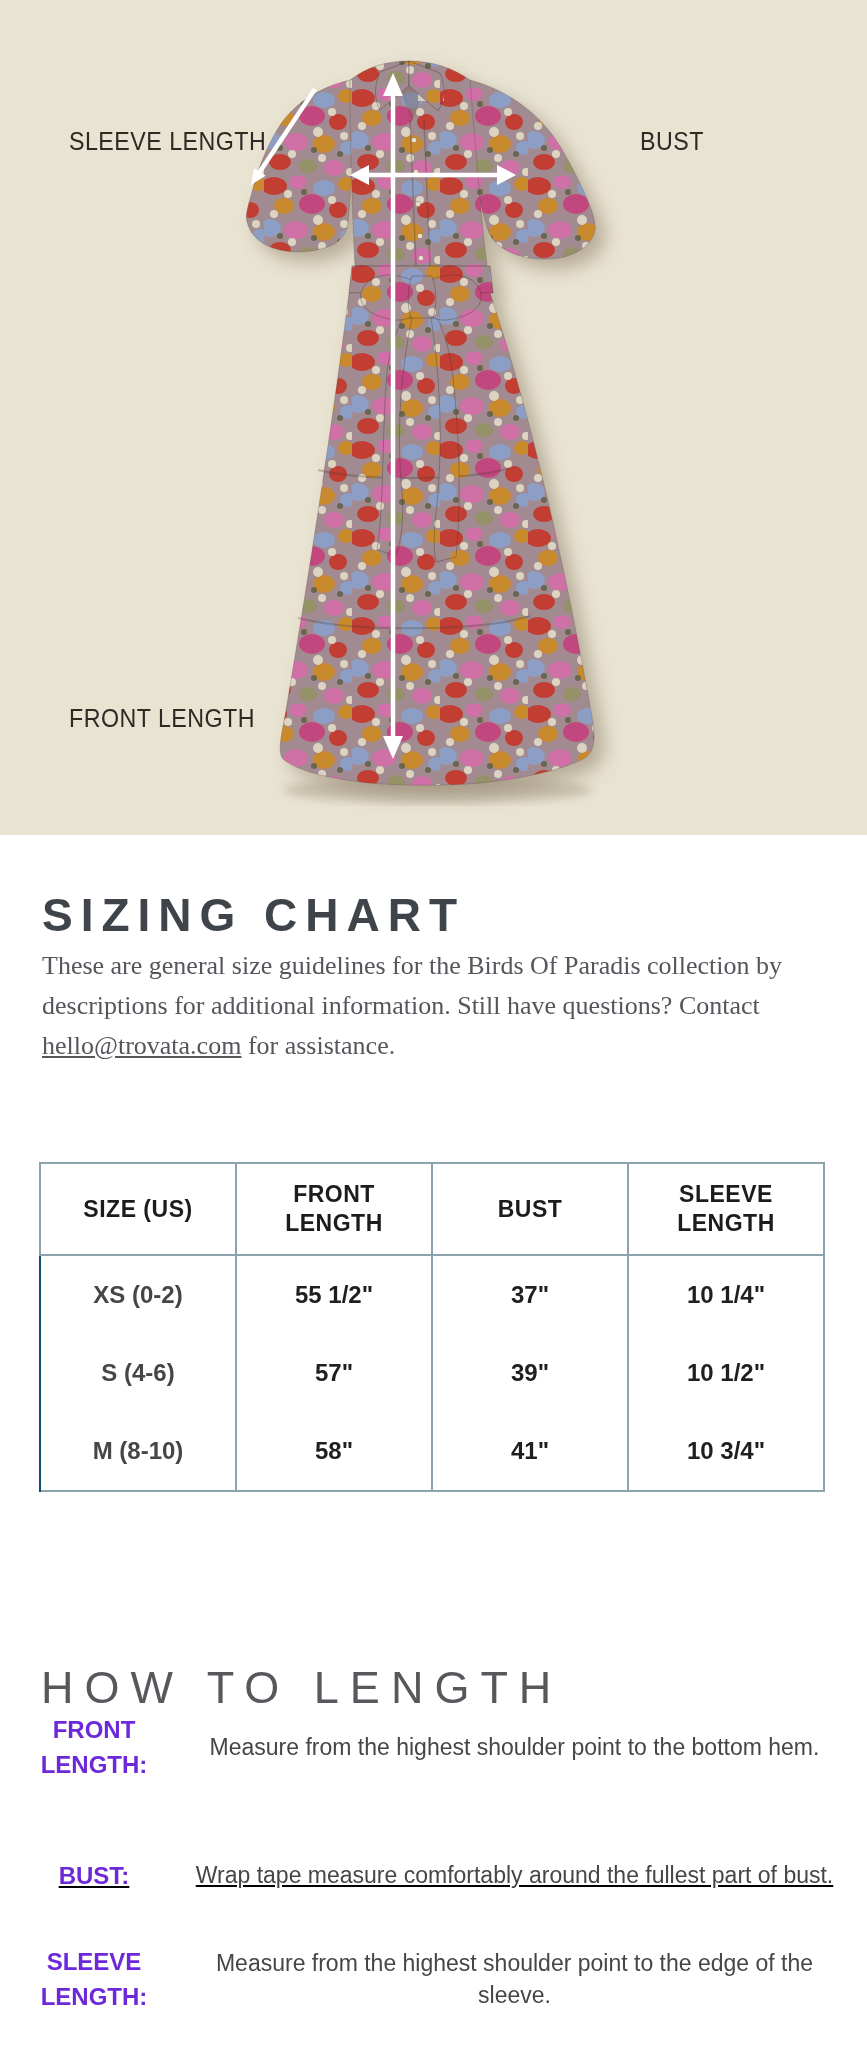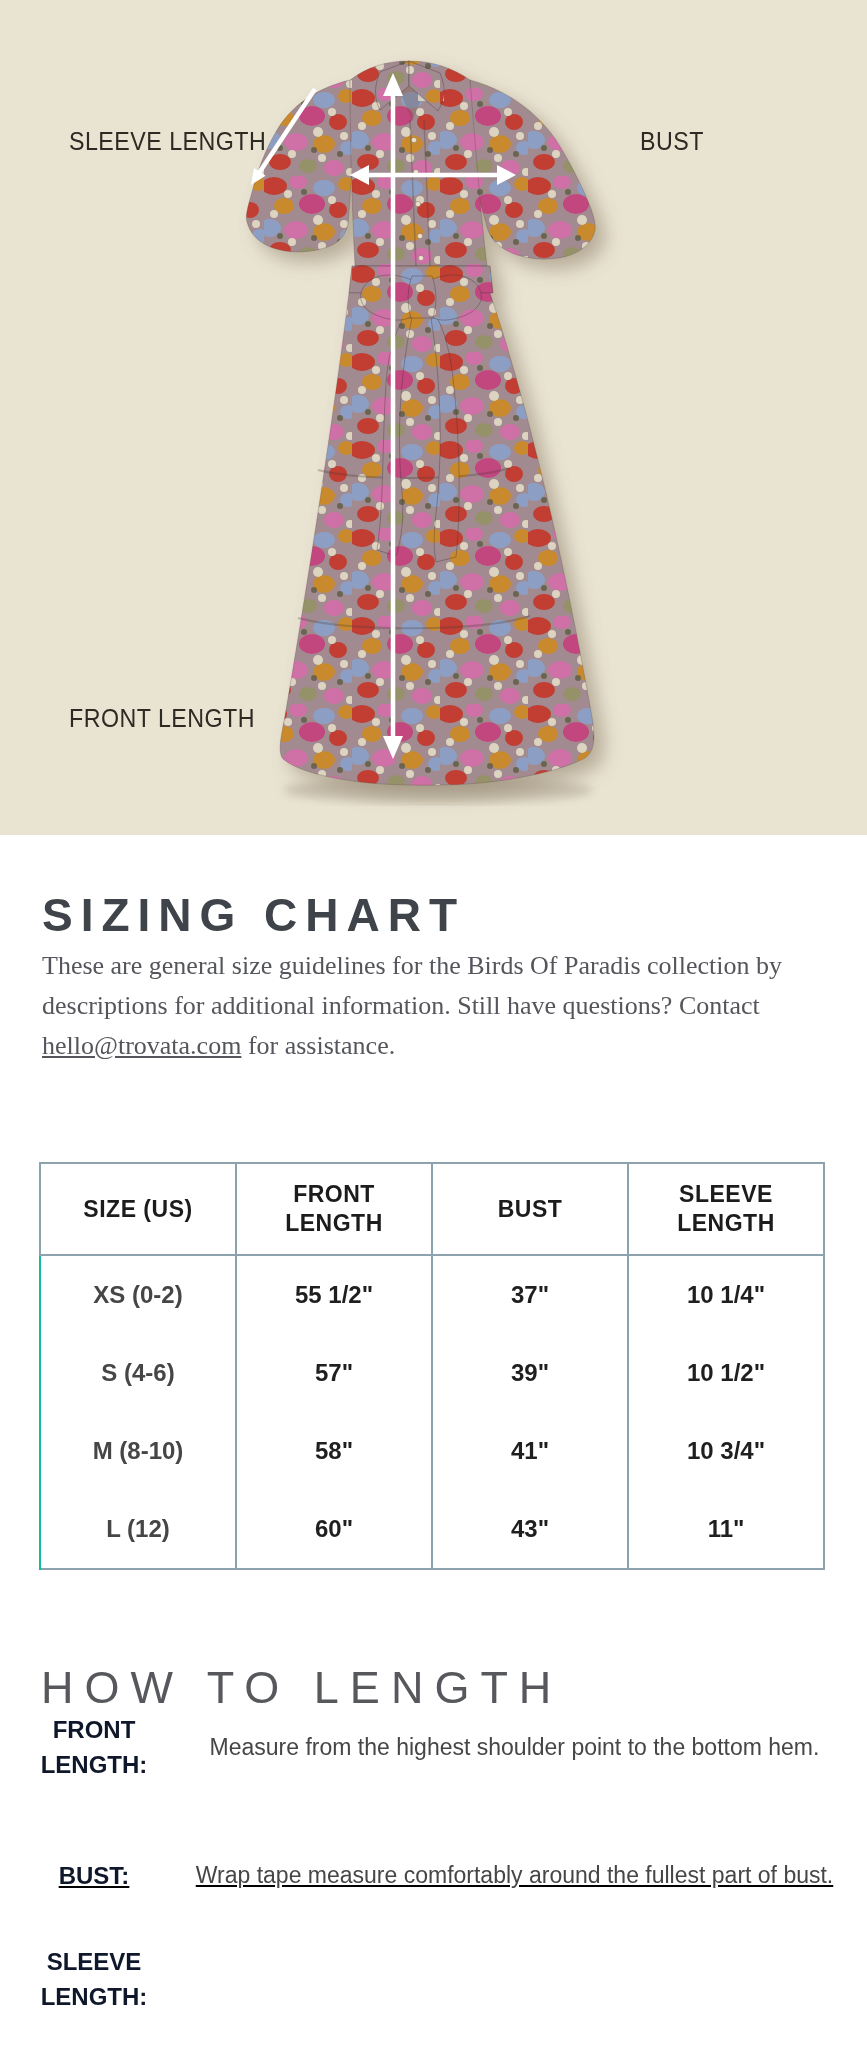--- a/index.html
+++ b/index.html
@@ -19,31 +19,31 @@
   .intro{position:absolute;left:42px;top:946px;width:800px;
          font-family:"Liberation Serif",serif;font-size:26px;line-height:40px;color:#54565c;}
   .intro .iline{white-space:nowrap;}
   .intro a{color:#54565c;text-decoration:underline;cursor:pointer;}
   
   .size-table{position:absolute;left:39px;top:1162px;width:786px;border-collapse:collapse;
               table-layout:fixed;}
   .size-table th,.size-table td{text-align:center;vertical-align:middle;}
   .size-table th{height:78px;border:2px solid #8ca3ad;font-size:23px;font-weight:700;
                  line-height:29px;letter-spacing:.5px;color:#1c1c1c;padding:6px 28px;}
-  .size-table td{height:76px;border-left:2px solid #14b8a6;border-right:2px solid #8ca3ad;
+  .size-table td{height:76px;border-left:2px solid #0c4a6e;border-right:2px solid #8ca3ad;
                  border-top:none;border-bottom:none;font-size:24px;font-weight:700;color:#1f1f1f;}
   .size-table{border:2px solid #8ca3ad;padding-left:43px;}
   .size-table td.size-col{color:#464646;}
   
   .htm-title{position:absolute;left:41px;top:1626px;font-size:45px;line-height:50px;
              font-weight:400;letter-spacing:11px;color:#56585c;white-space:nowrap;}
   .m-row{position:absolute;left:0;width:867px;height:84px;display:flex;align-items:center;}
   .m-row1{top:1705px;} .m-row2{top:1833px;text-decoration:underline;} .m-row3{top:1937px;}
   .m-label{width:132px;margin-left:28px;text-align:center;font-size:24px;font-weight:700;
-           line-height:35px;color:#0f172a;}
+           line-height:35px;color:#6d28d9;}
   .m-desc{flex:1;margin-left:18px;margin-right:16px;text-align:center;font-size:23px;
           line-height:32px;color:#464646;}
 </style>
 </head>
 <body>
 
 <div class="page">
 
   <div class="hero">
     <svg width="867" height="835" viewBox="0 0 867 835">
@@ -169,36 +169,31 @@
         <td>57"</td>
         <td>39"</td>
         <td>10 1/2"</td>
       </tr>
       <tr>
         <td class="size-col">M (8-10)</td>
         <td>58"</td>
         <td>41"</td>
         <td>10 3/4"</td>
       </tr>
-      <tr>
-        <td class="size-col">L (12)</td>
-        <td>60"</td>
-        <td>43"</td>
-        <td>11"</td>
-      </tr>
     </tbody>
   </table>
 
   <h2 class="htm-title">HOW TO LENGTH</h2>
 
   <div class="m-row m-row1">
     <div class="m-label">FRONT LENGTH:</div>
     <div class="m-desc">Measure from the highest shoulder point to the bottom hem.</div>
   </div>
   <div class="m-row m-row2">
     <div class="m-label">BUST:</div>
     <div class="m-desc">Wrap tape measure comfortably around the fullest part of bust.</div>
   </div>
   <div class="m-row m-row3">
     <div class="m-label">SLEEVE LENGTH:</div>
+    <div class="m-desc">Measure from the highest shoulder point to the edge of the sleeve.</div>
   </div>
 
 </div>
 
 </body></html>

